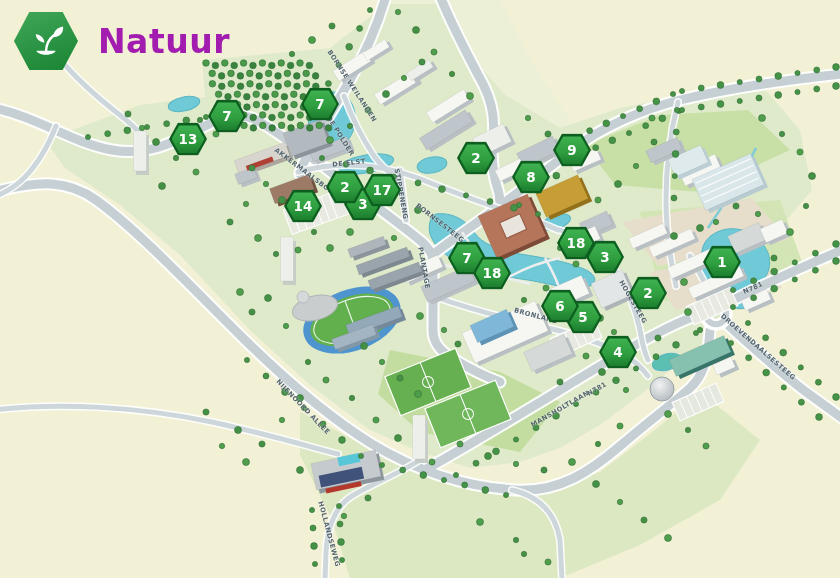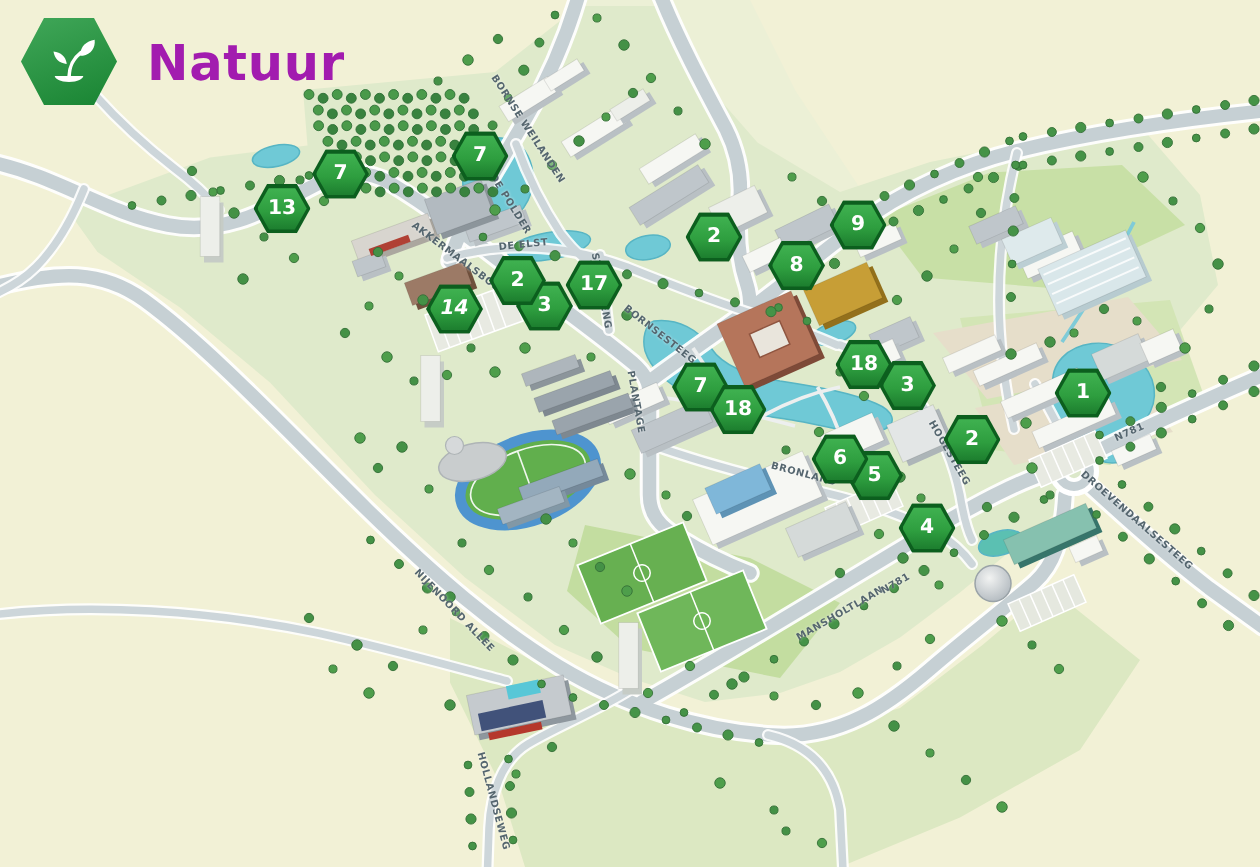--- a/index.html
+++ b/index.html
@@ -815,36 +815,36 @@
       <div class="marker" style="left: 227px; top: 116px;">
         <span class="marker-inner">
           <span class="marker-num">7</span>
         </span>
       </div>
       <div class="marker" style="left: 188px; top: 139px; text-align: right;">
         <span class="marker-inner">
           <span class="marker-num">13</span>
         </span>
       </div>
-      <div class="marker" style="left: 303px; top: 206px; font-style: italic;">
+      <div class="marker" style="left: 303px; top: 206px;">
         <span class="marker-inner">
           <span class="marker-num">14</span>
         </span>
       </div>
       <div class="marker" style="left: 363px; top: 204px;">
         <span class="marker-inner">
           <span class="marker-num">3</span>
         </span>
       </div>
       <div class="marker" style="left: 345px; top: 187px;">
         <span class="marker-inner">
           <span class="marker-num">2</span>
         </span>
       </div>
-      <div class="marker" style="left: 396px; top: 190px; text-decoration: underline;">
+      <div class="marker" style="left: 382px; top: 190px; text-decoration: underline;">
         <span class="marker-inner">
           <span class="marker-num">17</span>
         </span>
       </div>
       <div class="marker" style="left: 492px; top: 273px; text-decoration: underline;">
         <span class="marker-inner">
           <span class="marker-num">18</span>
         </span>
       </div>
       <div class="marker" style="left: 576px; top: 243px;">

